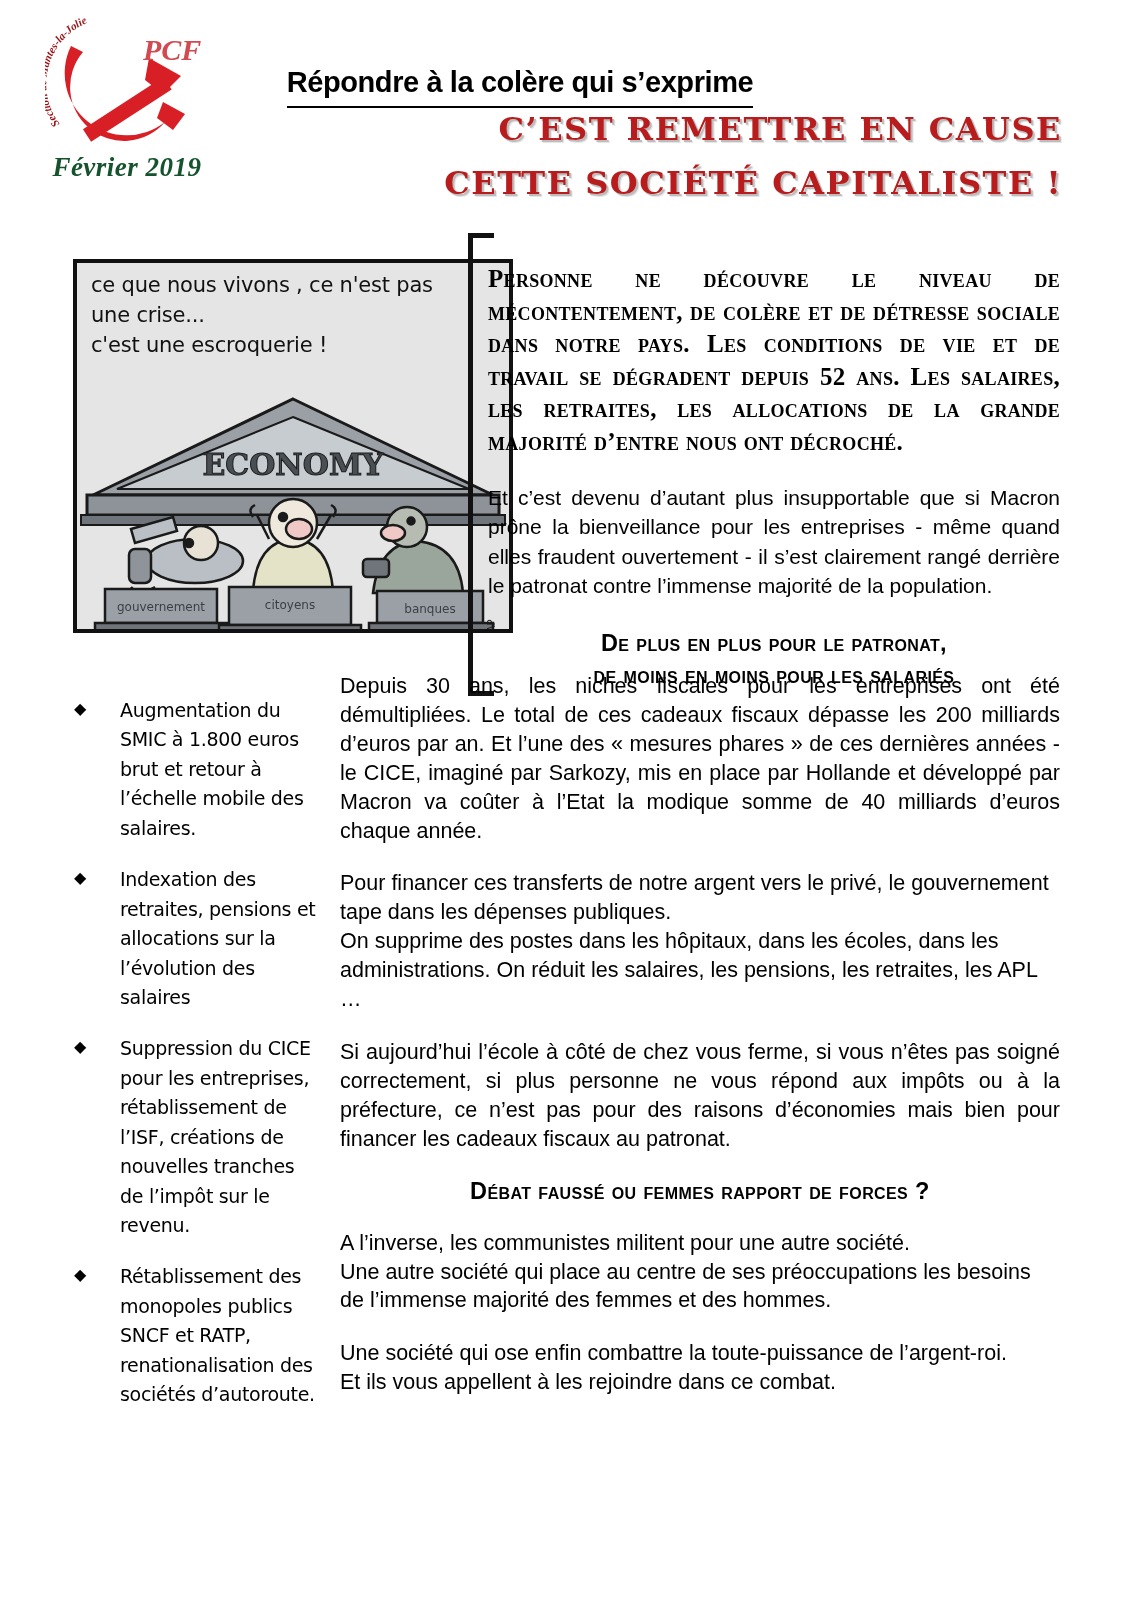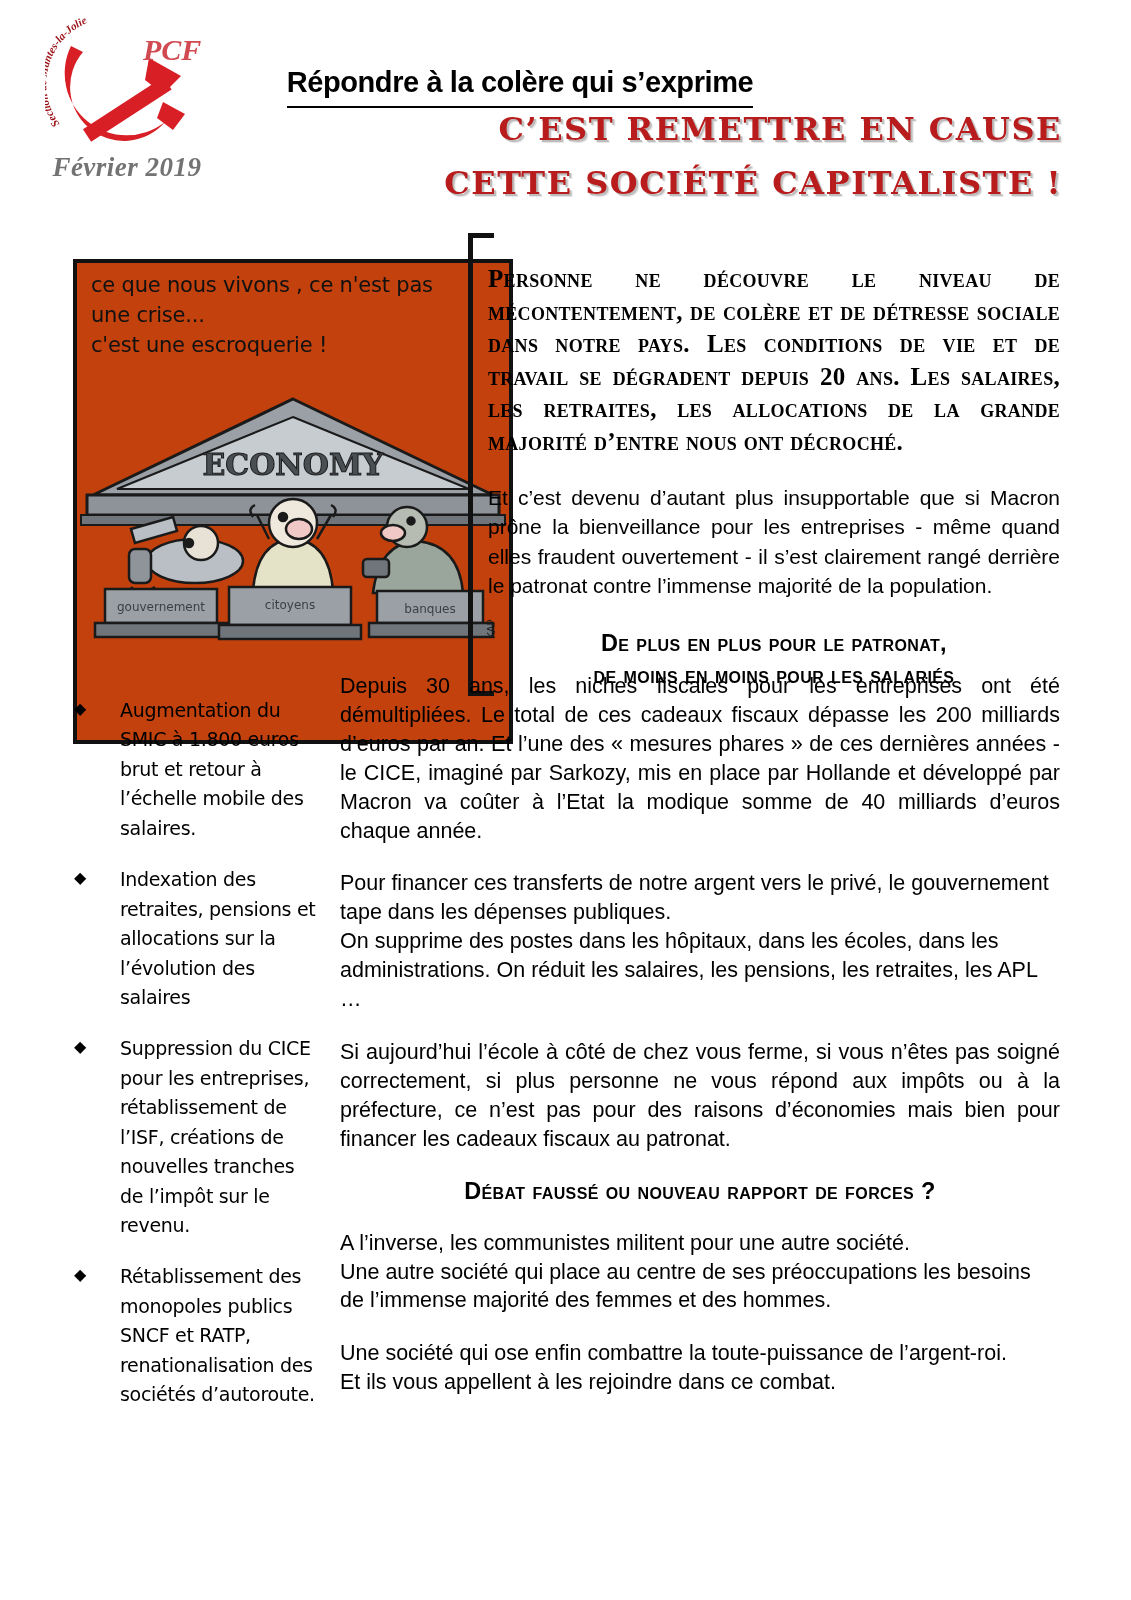--- a/index.html
+++ b/index.html
@@ -37,21 +37,21 @@
     margin: 0 auto;
   }
   #logo-mark svg { display: block; }
   #issue-date {
     margin-top: 4px;
     font-family: "Liberation Serif", serif;
     font-style: italic;
     font-weight: 700;
     font-size: 27px;
     letter-spacing: .5px;
-    color: #737373;
+    color: #14532d;
   }
 
   #kicker {
     position: absolute;
     left: 240px; top: 66px;
     width: 560px;
     text-align: center;
     font-family: "Liberation Sans", sans-serif;
     font-weight: 700;
     font-size: 29px;
@@ -74,23 +74,23 @@
     text-shadow: 2px 2px 0 #bdbdbd, 3px 3px 0 #e6e6e6;
   }
   #slab1 { left: 72px; top: 110px; width: 990px; }
   #slab2 { left: 72px; top: 164px; width: 990px; }
 
   
   #cartoon-figure {
     position: absolute;
     left: 33px; top: 243px;
     width: 440px;
-    height: 485px;
+    height: 374px;
     border: 4px solid #111;
-    background: #c2410c;
+    background: #e5e5e5;
     box-sizing: border-box;
     overflow: hidden;
   }
   #cartoon-caption {
     position: absolute;
     left: 14px; top: 8px;
     width: 410px;
     font-family: "DejaVu Sans", sans-serif;
     font-size: 21px;
     line-height: 1.42;
@@ -303,21 +303,21 @@
       <rect x="292" y="232" width="124" height="14" fill="#6f757b"></rect>
     </g>
     <text x="84" y="220" text-anchor="middle" font-family="'DejaVu Sans', sans-serif" font-size="12" fill="#3a3f44">gouvernement</text>
     <text x="213" y="218" text-anchor="middle" font-family="'DejaVu Sans', sans-serif" font-size="12" fill="#3a3f44">citoyens</text>
     <text x="353" y="222" text-anchor="middle" font-family="'DejaVu Sans', sans-serif" font-size="12" fill="#3a3f44">banques</text>
     <text x="418" y="238" text-anchor="middle" font-family="'DejaVu Sans', sans-serif" font-size="10" fill="#1a1a1a" transform="rotate(-90 418 238)">KAP</text>
   </svg>
 </figure>
 
 <section id="lead-block">
-  <p id="lead-smallcaps">Personne ne découvre le niveau de mécontentement, de colère et de détresse sociale dans notre pays. Les conditions de vie et de travail se dégradent depuis 20 ans. Les salaires, les retraites, les allocations de la grande majorité d’entre nous ont décroché.</p>
+  <p id="lead-smallcaps">Personne ne découvre le niveau de mécontentement, de colère et de détresse sociale dans notre pays. Les conditions de vie et de travail se dégradent depuis 52 ans. Les salaires, les retraites, les allocations de la grande majorité d’entre nous ont décroché.</p>
   <p id="lead-para">Et c’est devenu d’autant plus insupportable que si Macron prône la bienveillance pour les entreprises - même quand elles fraudent ouvertement - il s’est clairement rangé derrière le patronat contre l’immense majorité de la population.</p>
   <div id="lead-head">
     <div>De plus en plus pour le patronat,</div>
     <div>de moins en moins pour les salariés</div>
   </div>
 </section>
 
 <aside id="sidebar">
   <ul id="sidebar-list">
     <li>
@@ -336,16 +336,16 @@
       <span class="bullet">◆</span>
       <span>Rétablissement des monopoles publics SNCF et RATP, renationalisation des sociétés d’autoroute.</span>
     </li>
   </ul>
 </aside>
 
 <main id="main-col">
   <p class="body">Depuis 30 ans, les niches fiscales pour les entreprises ont été démultipliées. Le total de ces cadeaux fiscaux dépasse les 200 milliards d’euros par an. Et l’une des « mesures phares » de ces dernières années - le CICE, imaginé par Sarkozy, mis en place par Hollande et développé par Macron va coûter à l’Etat la modique somme de 40 milliards d’euros chaque année.</p>
   <p class="body noj">Pour financer ces transferts de notre argent vers le privé, le gouvernement tape dans les dépenses publiques.<br>On supprime des postes dans les hôpitaux, dans les écoles, dans les administrations. On réduit les salaires, les pensions, les retraites, les APL …</p>
   <p class="body">Si aujourd’hui l’école à côté de chez vous ferme, si vous n’êtes pas soigné correctement, si plus personne ne vous répond aux impôts ou à la préfecture, ce n’est pas pour des raisons d’économies mais bien pour financer les cadeaux fiscaux au patronat.</p>
-  <h2 class="section">Débat faussé ou nouveau rapport de forces ?</h2>
+  <h2 class="section">Débat faussé ou femmes rapport de forces ?</h2>
   <p class="body noj">A l’inverse, les communistes militent pour une autre société.<br>Une autre société qui place au centre de ses préoccupations les besoins de l’immense majorité des femmes et des hommes.</p>
   <p class="body">Une société qui ose enfin combattre la toute-puissance de l’argent-roi.<br>Et ils vous appellent à les rejoindre dans ce combat.</p>
 </main>
 
 </body></html>

